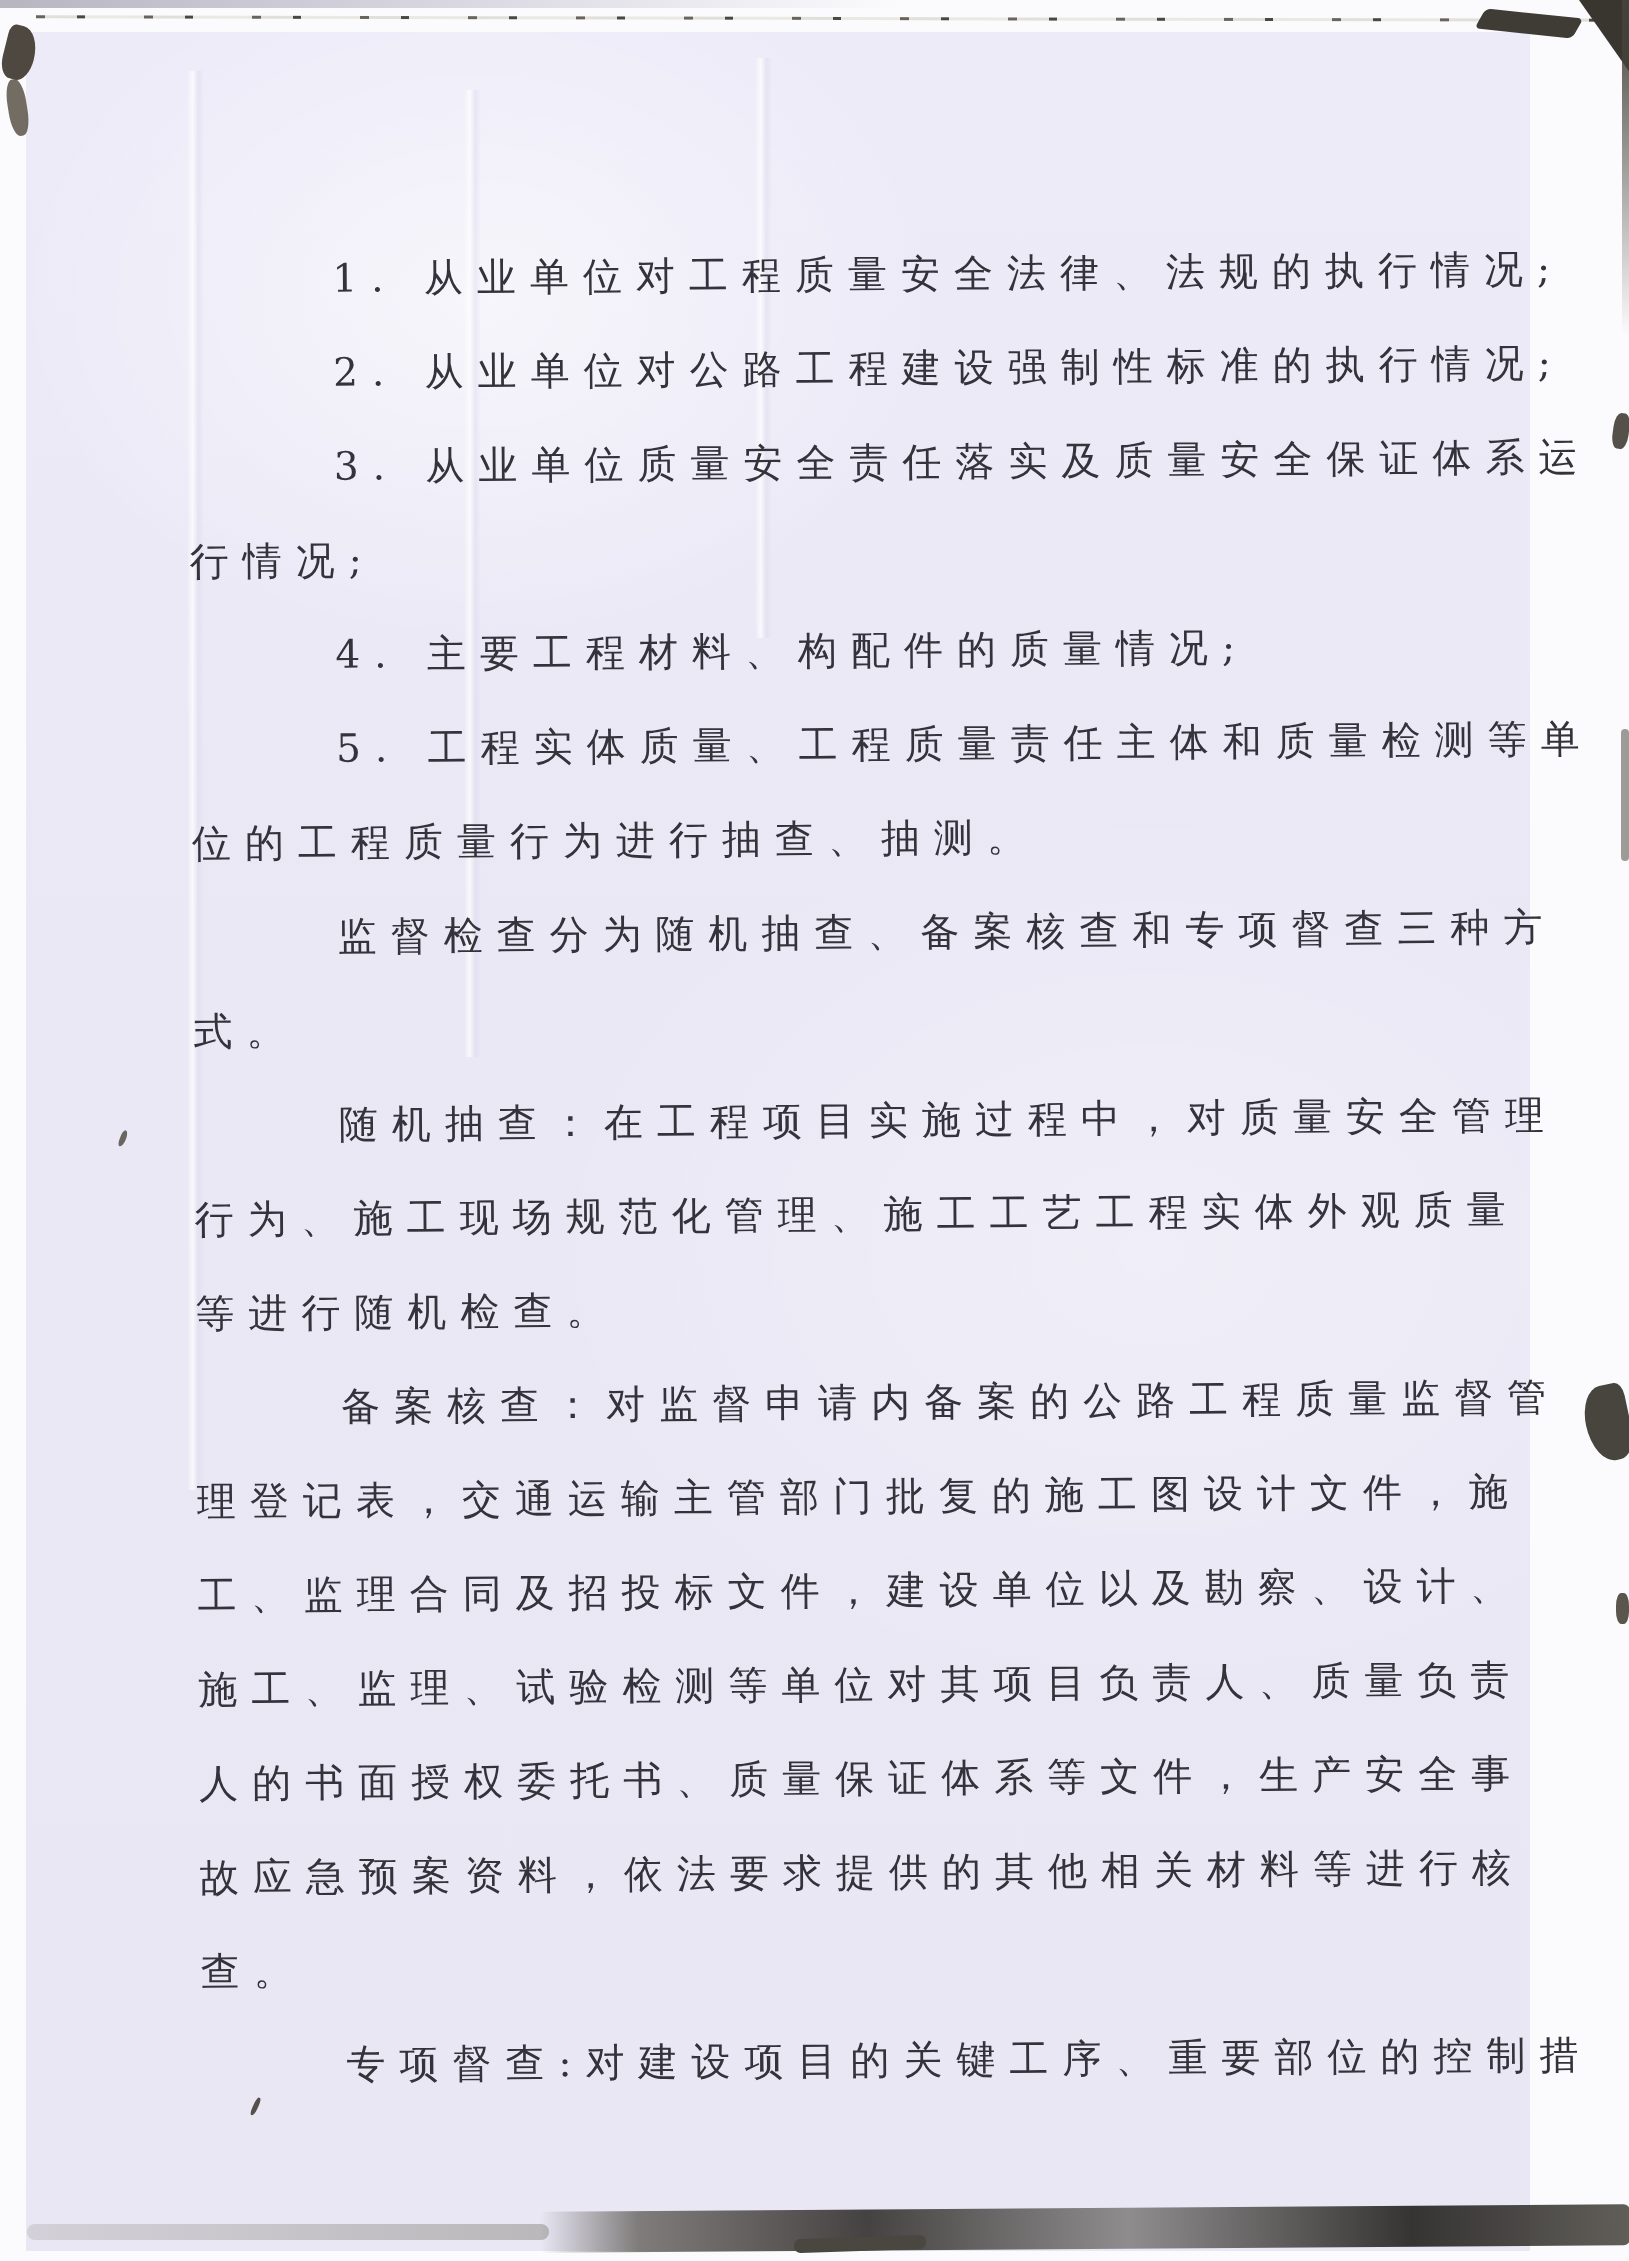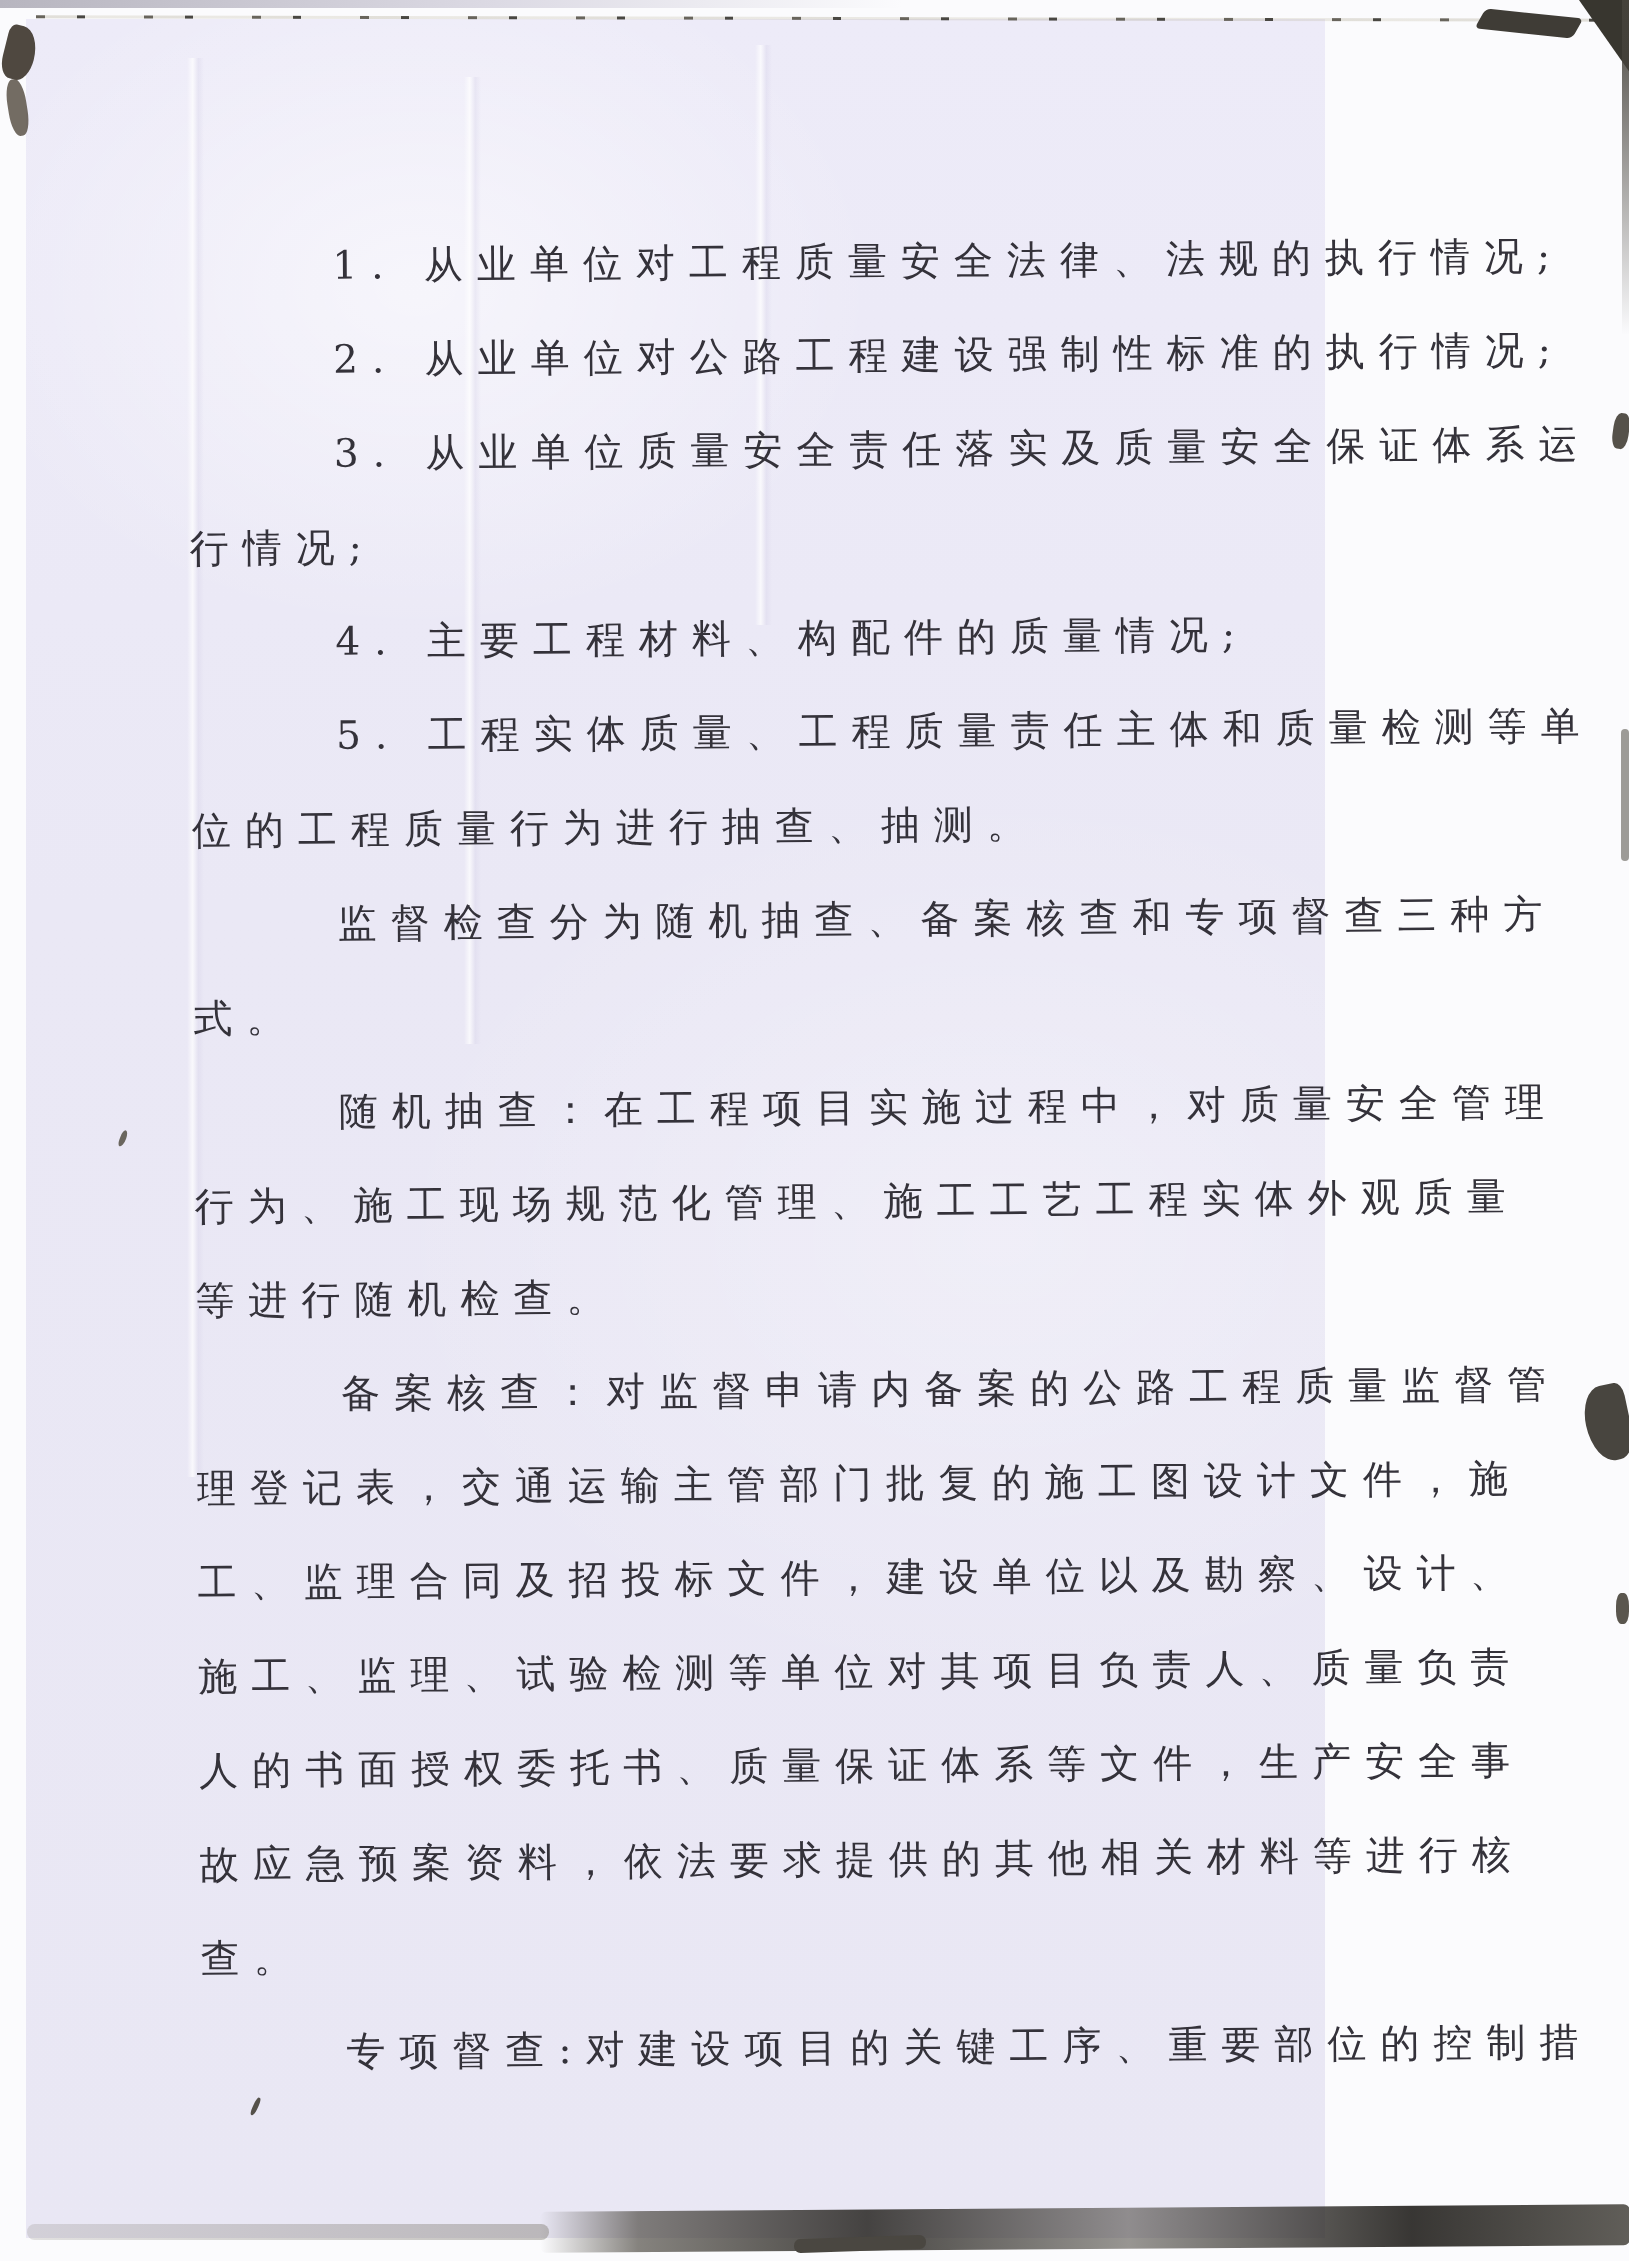--- a/index.html
+++ b/index.html
@@ -18,22 +18,22 @@
   }
   
   .top-strip {
     position: absolute;
     left: 0; top: 0;
     width: 903px; height: 7.7px;
     background: linear-gradient(90deg, #b7b5bf, #dcdae4 55%, rgba(220,218,228,0));
   }
   .paper {
     position: absolute;
-    left: 26px; top: 19px;
-    width: 1299px; height: 2219px;
+    left: 26px; top: 32px;
+    width: 1504px; height: 2219px;
     background:
       radial-gradient(774px 580px at 30% 12%, rgba(255,255,255,.55), rgba(255,255,255,0) 60%),
       radial-gradient(967px 709px at 75% 55%, rgba(255,255,255,.28), rgba(255,255,255,0) 65%),
       linear-gradient(180deg, #edebf8 0%, #eae8f5 40%, #e9e7f4 100%);
   }
   
   .crease {
     position: absolute;
     top: 39px;
     width: 17px; height: 774px;

